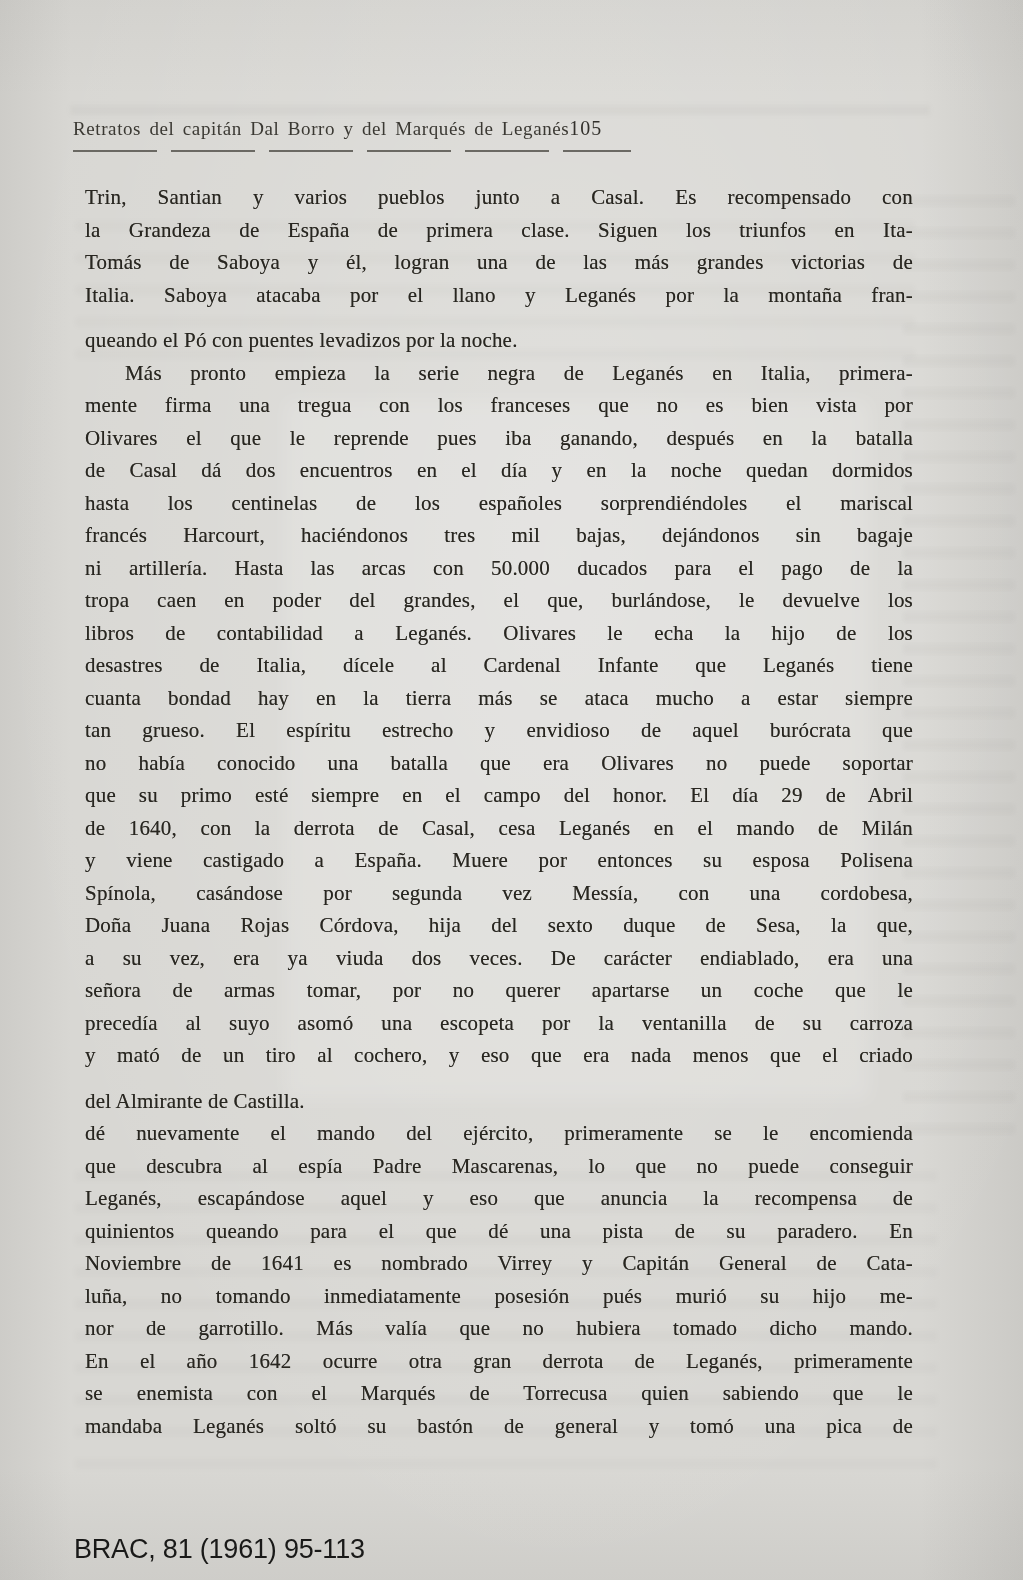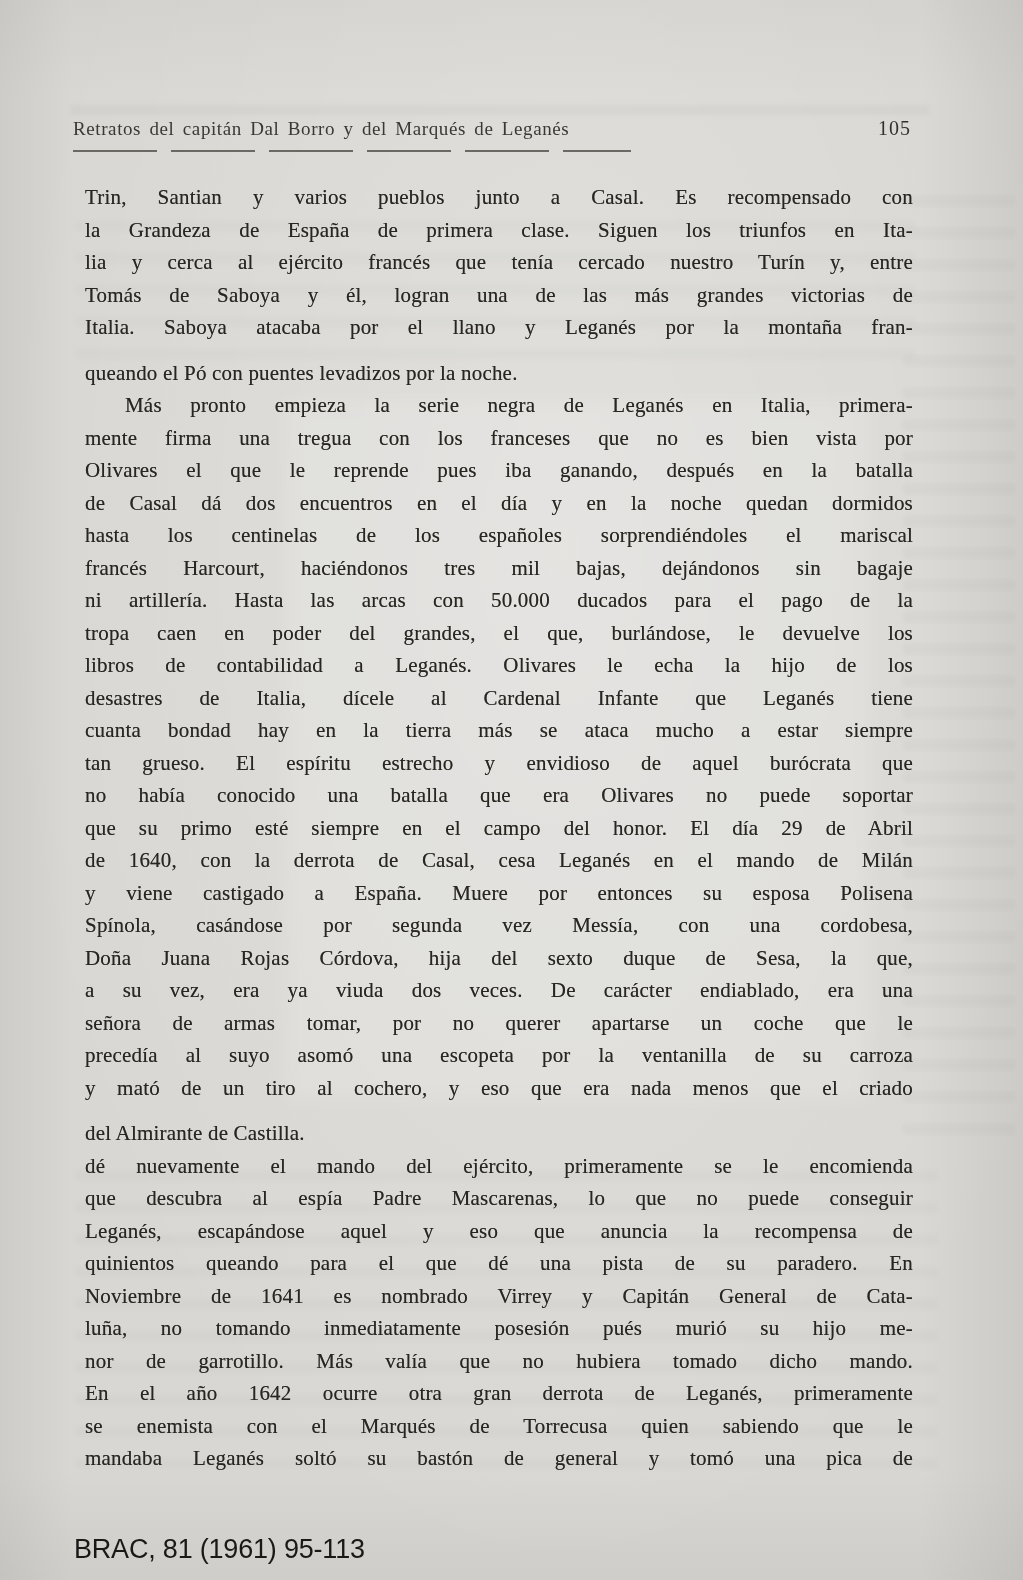--- a/index.html
+++ b/index.html
@@ -39,21 +39,20 @@
     filter: blur(9px);
     pointer-events: none;
   }
 
   .header {
     position: absolute;
     left: 73px;
     top: 117px;
     width: 838px;
     display: flex;
-    justify-content: space-between;
     align-items: baseline;
     font-size: 19px;
     letter-spacing: 0.6px;
     color: #3b3933;
     word-spacing: 3px;
   }
   .header .page-num { font-size: 20px; letter-spacing: 1px; color: #33312c; }
   .header-rule {
     position: absolute;
     left: 73px;
@@ -104,21 +103,20 @@
 
   <div class="header">
     <span>Retratos del capitán Dal Borro y del Marqués de Leganés</span>
     <span class="page-num">105</span>
   </div>
   <div class="header-rule"></div>
 
   <div class="body-text">
       <div class="line">Trin, Santian y varios pueblos junto a Casal. Es recompensado con</div>
       <div class="line">la Grandeza de España de primera clase. Siguen los triunfos en Ita-</div>
-      <div class="line">lia y cerca al ejército francés que tenía cercado nuestro Turín y, entre</div>
       <div class="line">Tomás de Saboya y él, logran una de las más grandes victorias de</div>
       <div class="line">Italia. Saboya atacaba por el llano y Leganés por la montaña fran-</div>
       <div class="line endline">queando el Pó con puentes levadizos por la noche.</div>
       <div class="line indent">Más pronto empieza la serie negra de Leganés en Italia, primera-</div>
       <div class="line">mente firma una tregua con los franceses que no es bien vista por</div>
       <div class="line">Olivares el que le reprende pues iba ganando, después en la batalla</div>
       <div class="line">de Casal dá dos encuentros en el día y en la noche quedan dormidos</div>
       <div class="line">hasta los centinelas de los españoles sorprendiéndoles el mariscal</div>
       <div class="line">francés Harcourt, haciéndonos tres mil bajas, dejándonos sin bagaje</div>
       <div class="line">ni artillería. Hasta las arcas con 50.000 ducados para el pago de la</div>

